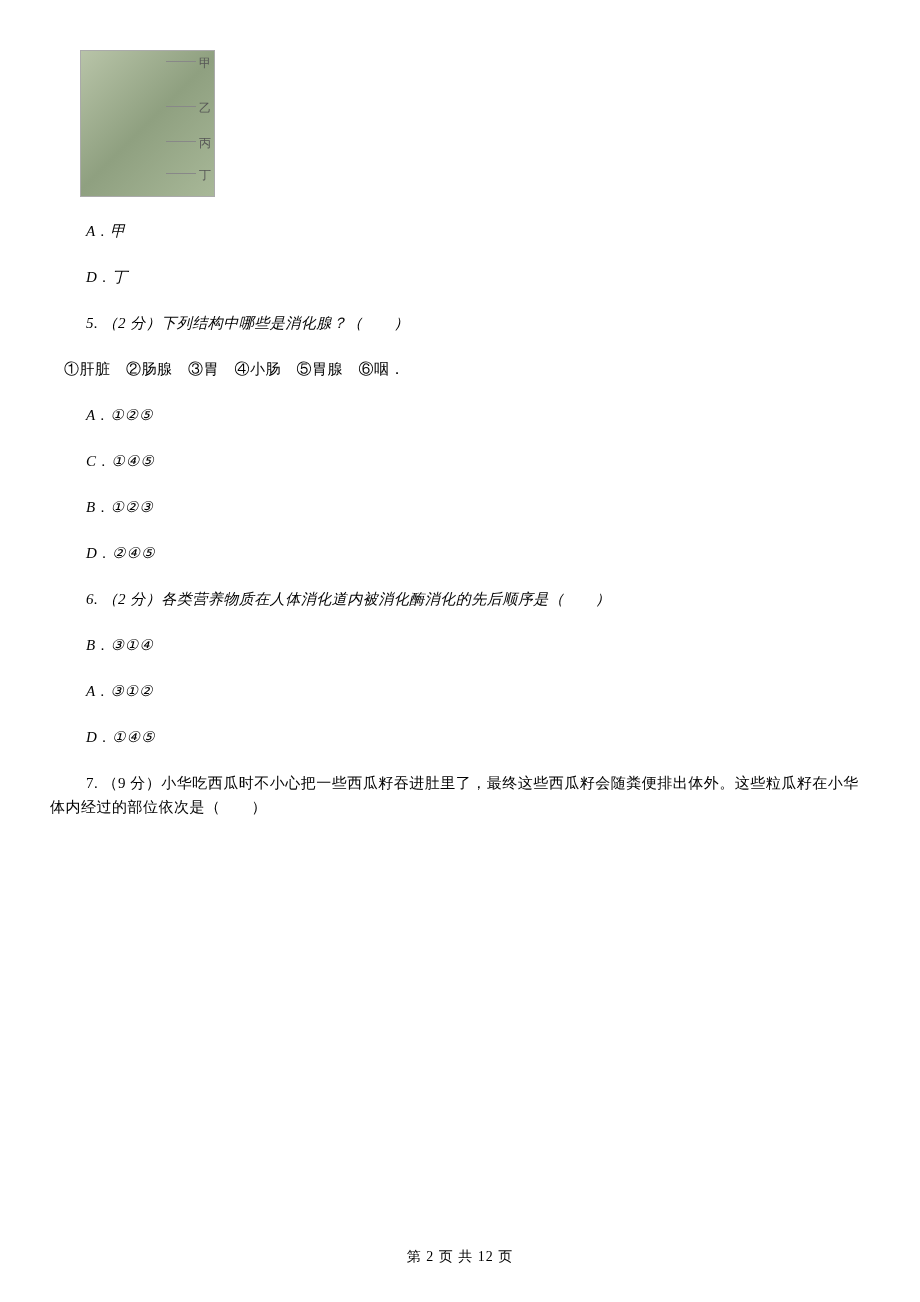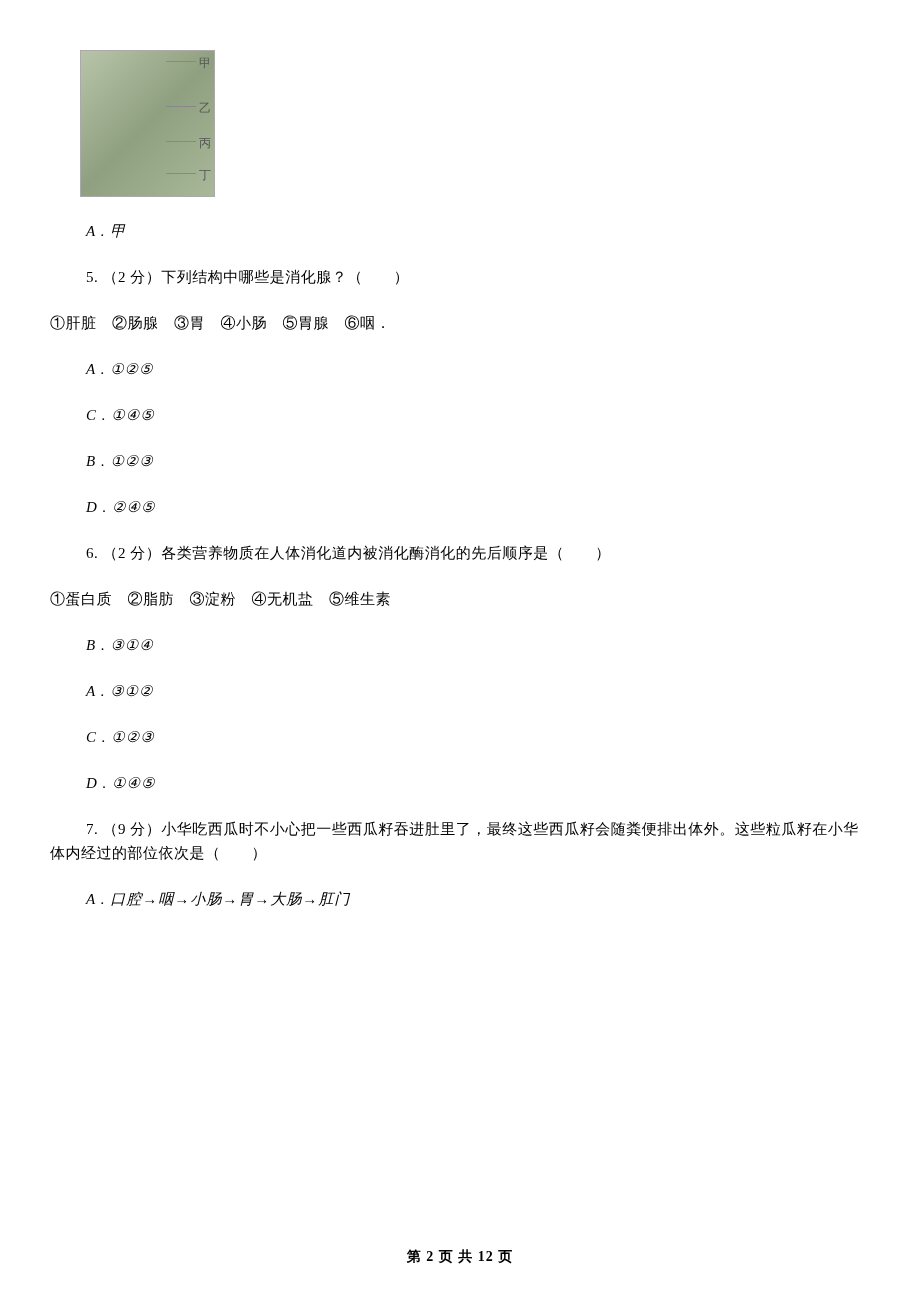--- a/index.html
+++ b/index.html
@@ -39,69 +39,67 @@
       background: #888;
     }
     .option-line {
       margin: 22px 0 22px 36px;
       letter-spacing: 1px;
       font-style: italic;
     }
     .question-line {
       margin: 22px 0 22px 36px;
       letter-spacing: 0.5px;
+      font-style: italic;
     }
     .question-body-line {
       margin: 22px 0 22px 0;
       text-indent: 36px;
       letter-spacing: 0.5px;
     }
     .circled-list {
-      margin: 22px 0 22px 0;
+      margin: 22px 0 22px 14px;
       letter-spacing: 0.5px;
     }
     .footer {
       position: absolute;
       bottom: 36px;
       left: 0;
       right: 0;
       text-align: center;
       font-size: 14px;
       letter-spacing: 1px;
-      font-weight: bold;
     }
   </style>
 </head>
 <body>
 
 <div class="page">
   <div class="anatomy-image">
     <div class="anatomy-line" style="top:10px; left:85px; width:30px;"></div>
     <div class="anatomy-label" style="top:3px; left:118px;">甲</div>
     <div class="anatomy-line" style="top:55px; left:85px; width:30px;"></div>
     <div class="anatomy-label" style="top:48px; left:118px;">乙</div>
     <div class="anatomy-line" style="top:90px; left:85px; width:30px;"></div>
     <div class="anatomy-label" style="top:83px; left:118px;">丙</div>
     <div class="anatomy-line" style="top:122px; left:85px; width:30px;"></div>
     <div class="anatomy-label" style="top:115px; left:118px;">丁</div>
   </div>
 
   <div class="option-line">A . 甲</div>
+  <div class="option-line">D . 丁</div>
 
   <div class="question-line">5. （2 分）下列结构中哪些是消化腺？（　　）</div>
   <div class="circled-list">①肝脏　②肠腺　③胃　④小肠　⑤胃腺　⑥咽．</div>
   <div class="option-line">A . ①②⑤</div>
   <div class="option-line">C . ①④⑤</div>
   <div class="option-line">B . ①②③</div>
   <div class="option-line">D . ②④⑤</div>
 
   <div class="question-line">6. （2 分）各类营养物质在人体消化道内被消化酶消化的先后顺序是（　　）</div>
-  <div class="circled-list">①蛋白质　②脂肪　③淀粉　④无机盐　⑤维生素</div>
   <div class="option-line">B . ③①④</div>
   <div class="option-line">A . ③①②</div>
-  <div class="option-line">C . ①②③</div>
   <div class="option-line">D . ①④⑤</div>
 
   <div class="question-body-line">7. （9 分）小华吃西瓜时不小心把一些西瓜籽吞进肚里了，最终这些西瓜籽会随粪便排出体外。这些粒瓜籽在小华体内经过的部位依次是（　　）</div>
-  <div class="option-line">A . 口腔→咽→小肠→胃→大肠→肛门</div>
 </div>
 
 <div class="footer">第 2 页 共 12 页</div>
 
 </body></html>

